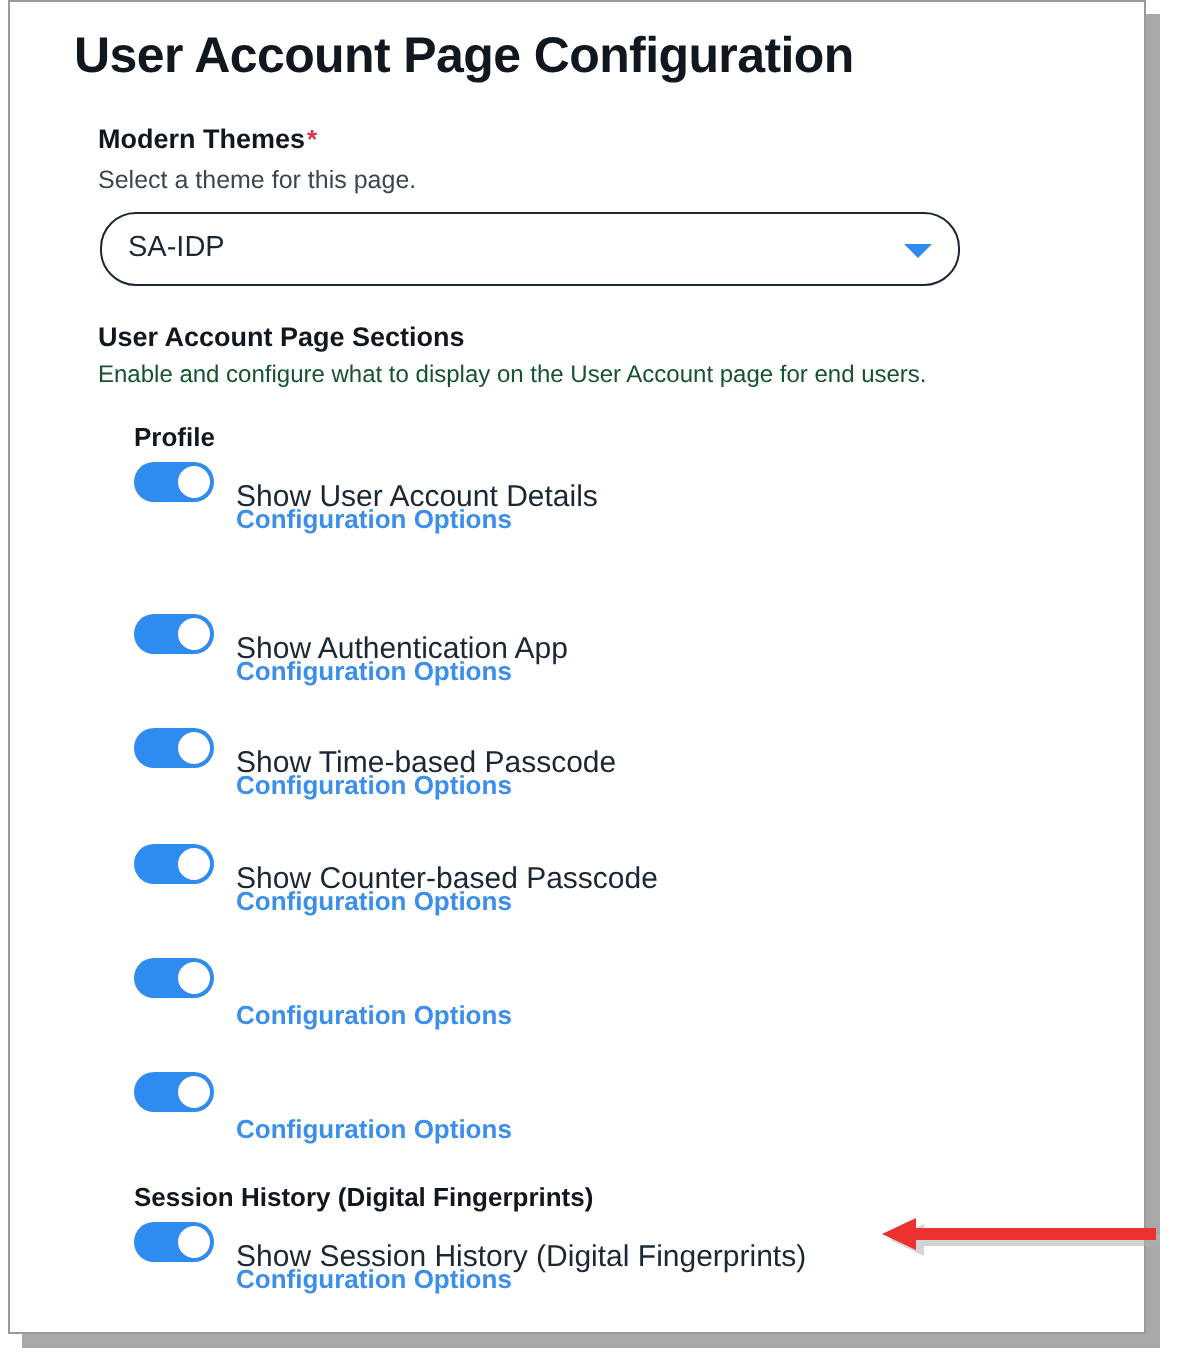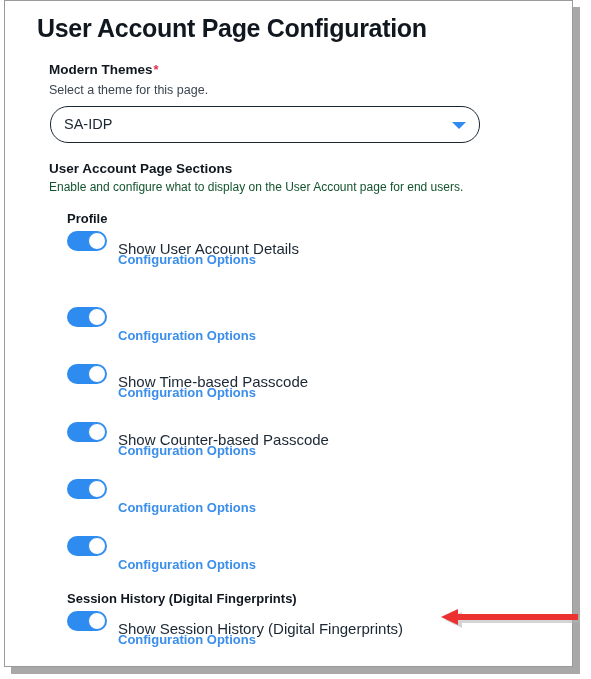--- a/index.html
+++ b/index.html
@@ -220,20 +220,21 @@
           </div>
         <div class="row-label">Show User Account Details</div>
         <a class="row-link">Configuration Options</a>
       </div>
 
 
       <div class="row" style="top:304px;">
         <div class="toggle">
             <span class="knob"></span>
           </div>
+        <div class="row-label">Show Authentication App</div>
         <a class="row-link">Configuration Options</a>
       </div>
 
       <div class="row" style="top:361px;">
         <div class="toggle">
             <span class="knob"></span>
           </div>
         <div class="row-label">Show Time-based Passcode</div>
         <a class="row-link">Configuration Options</a>
       </div>

